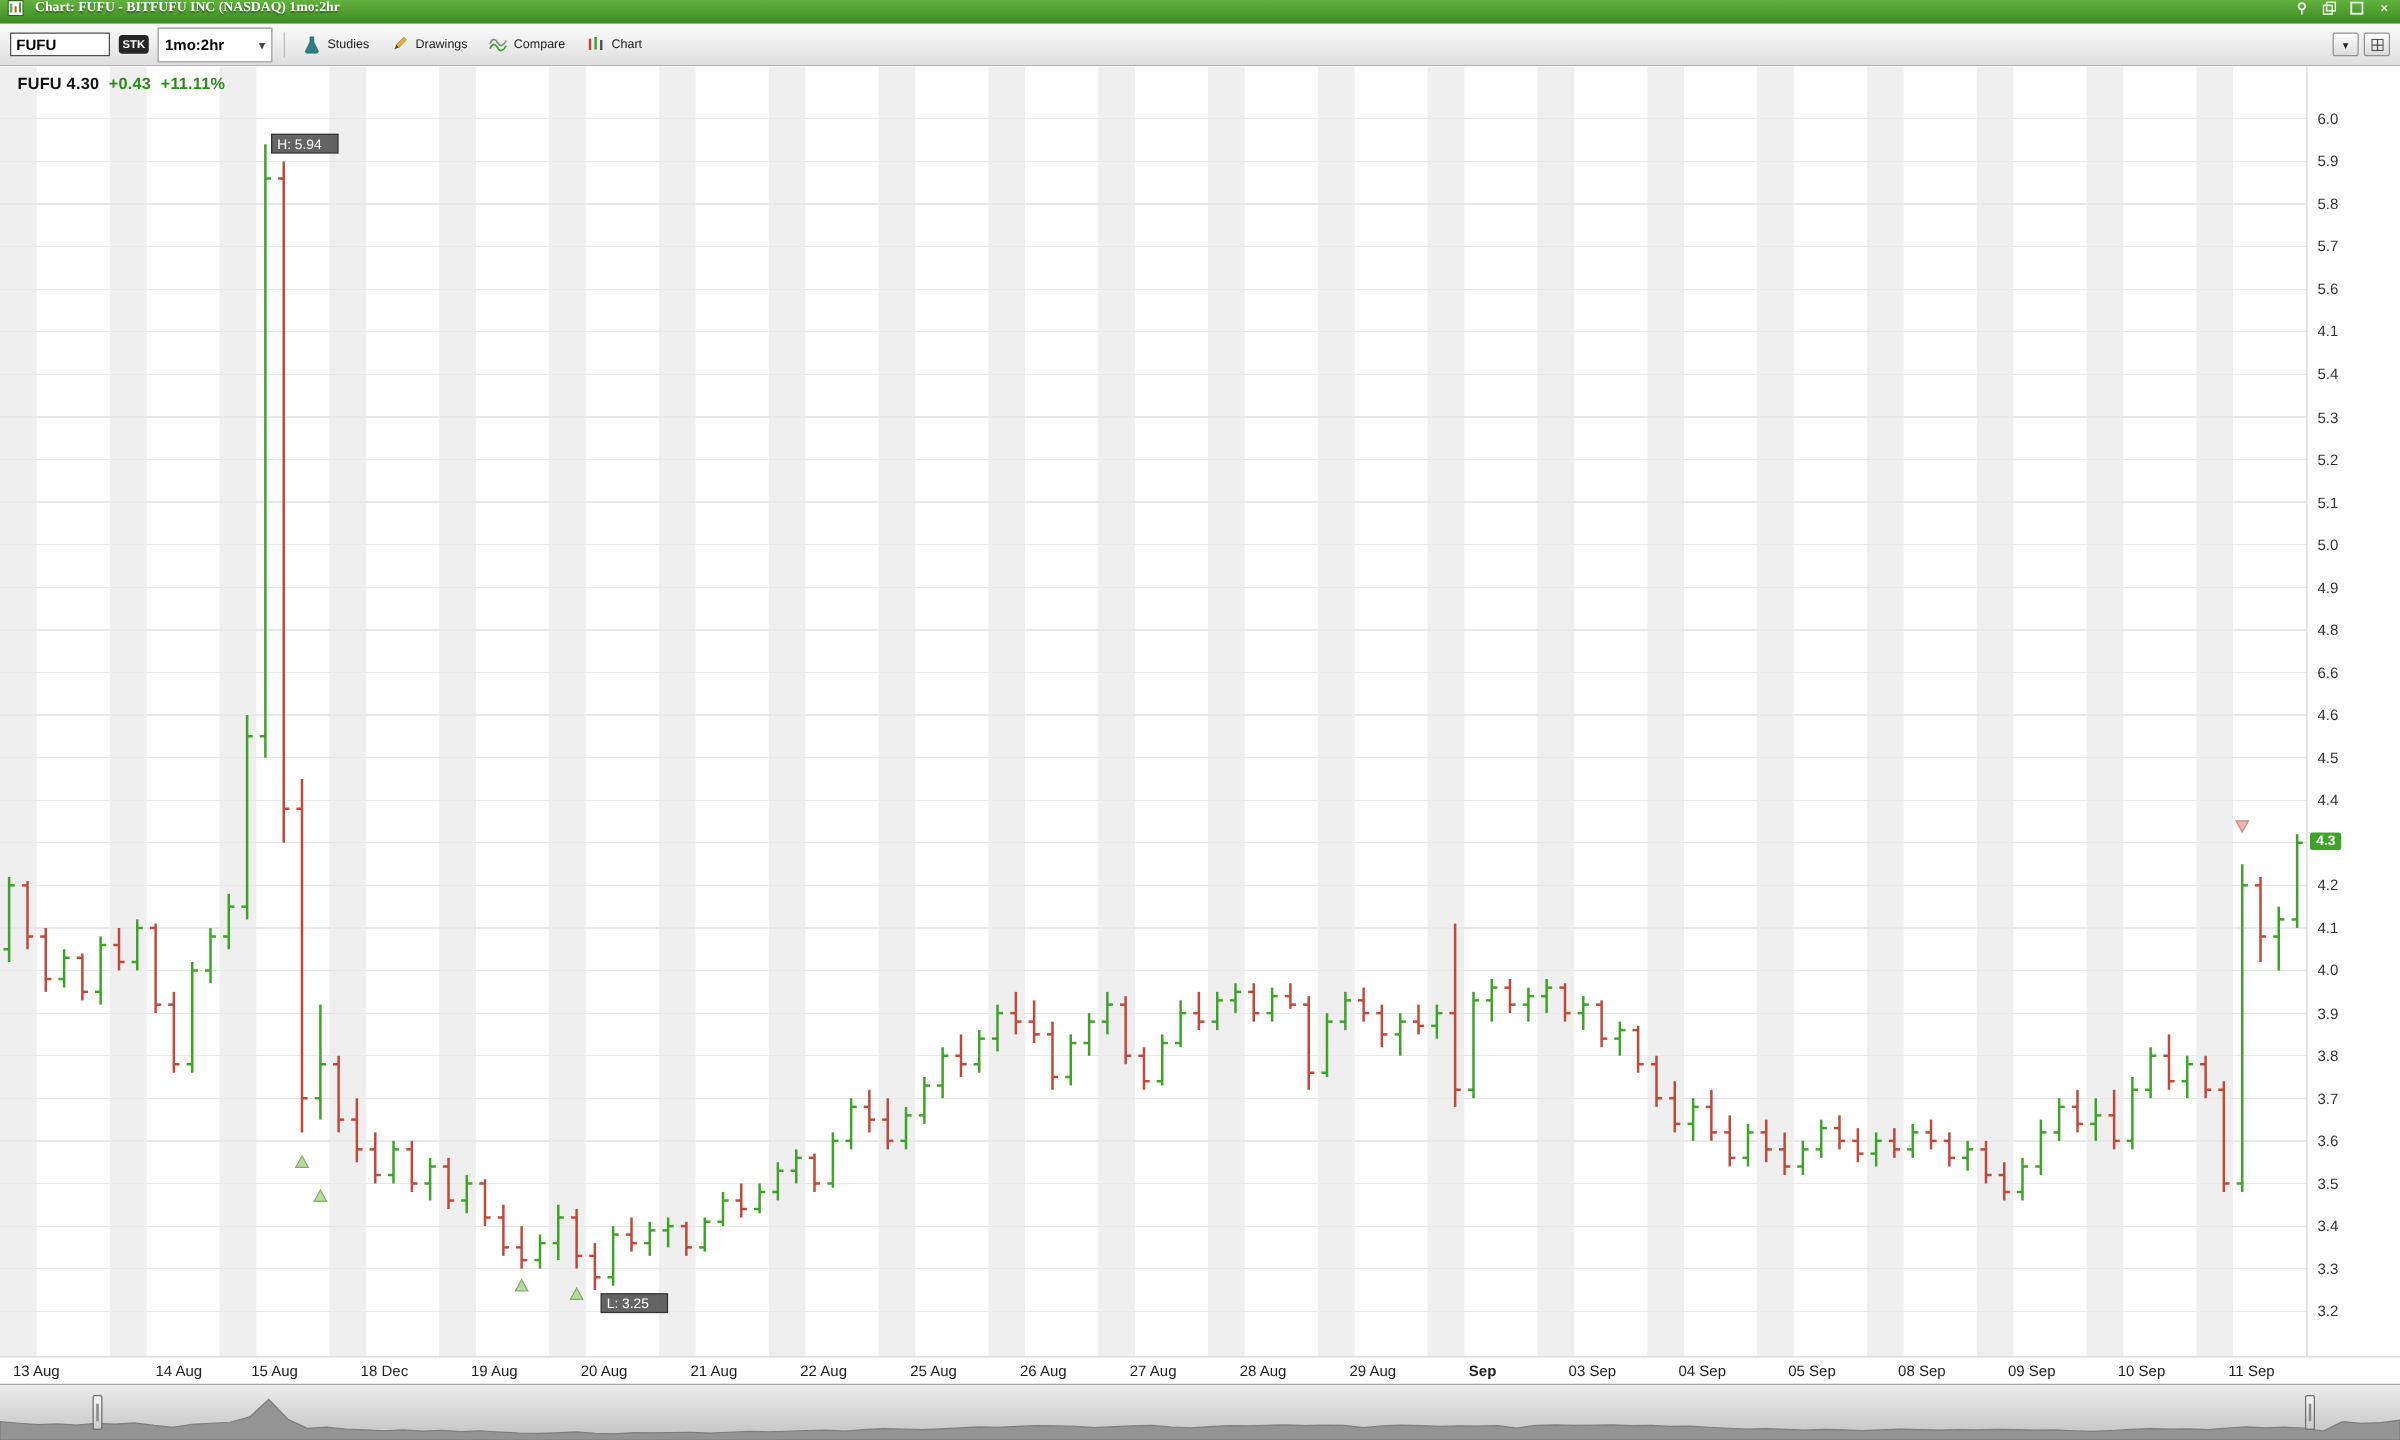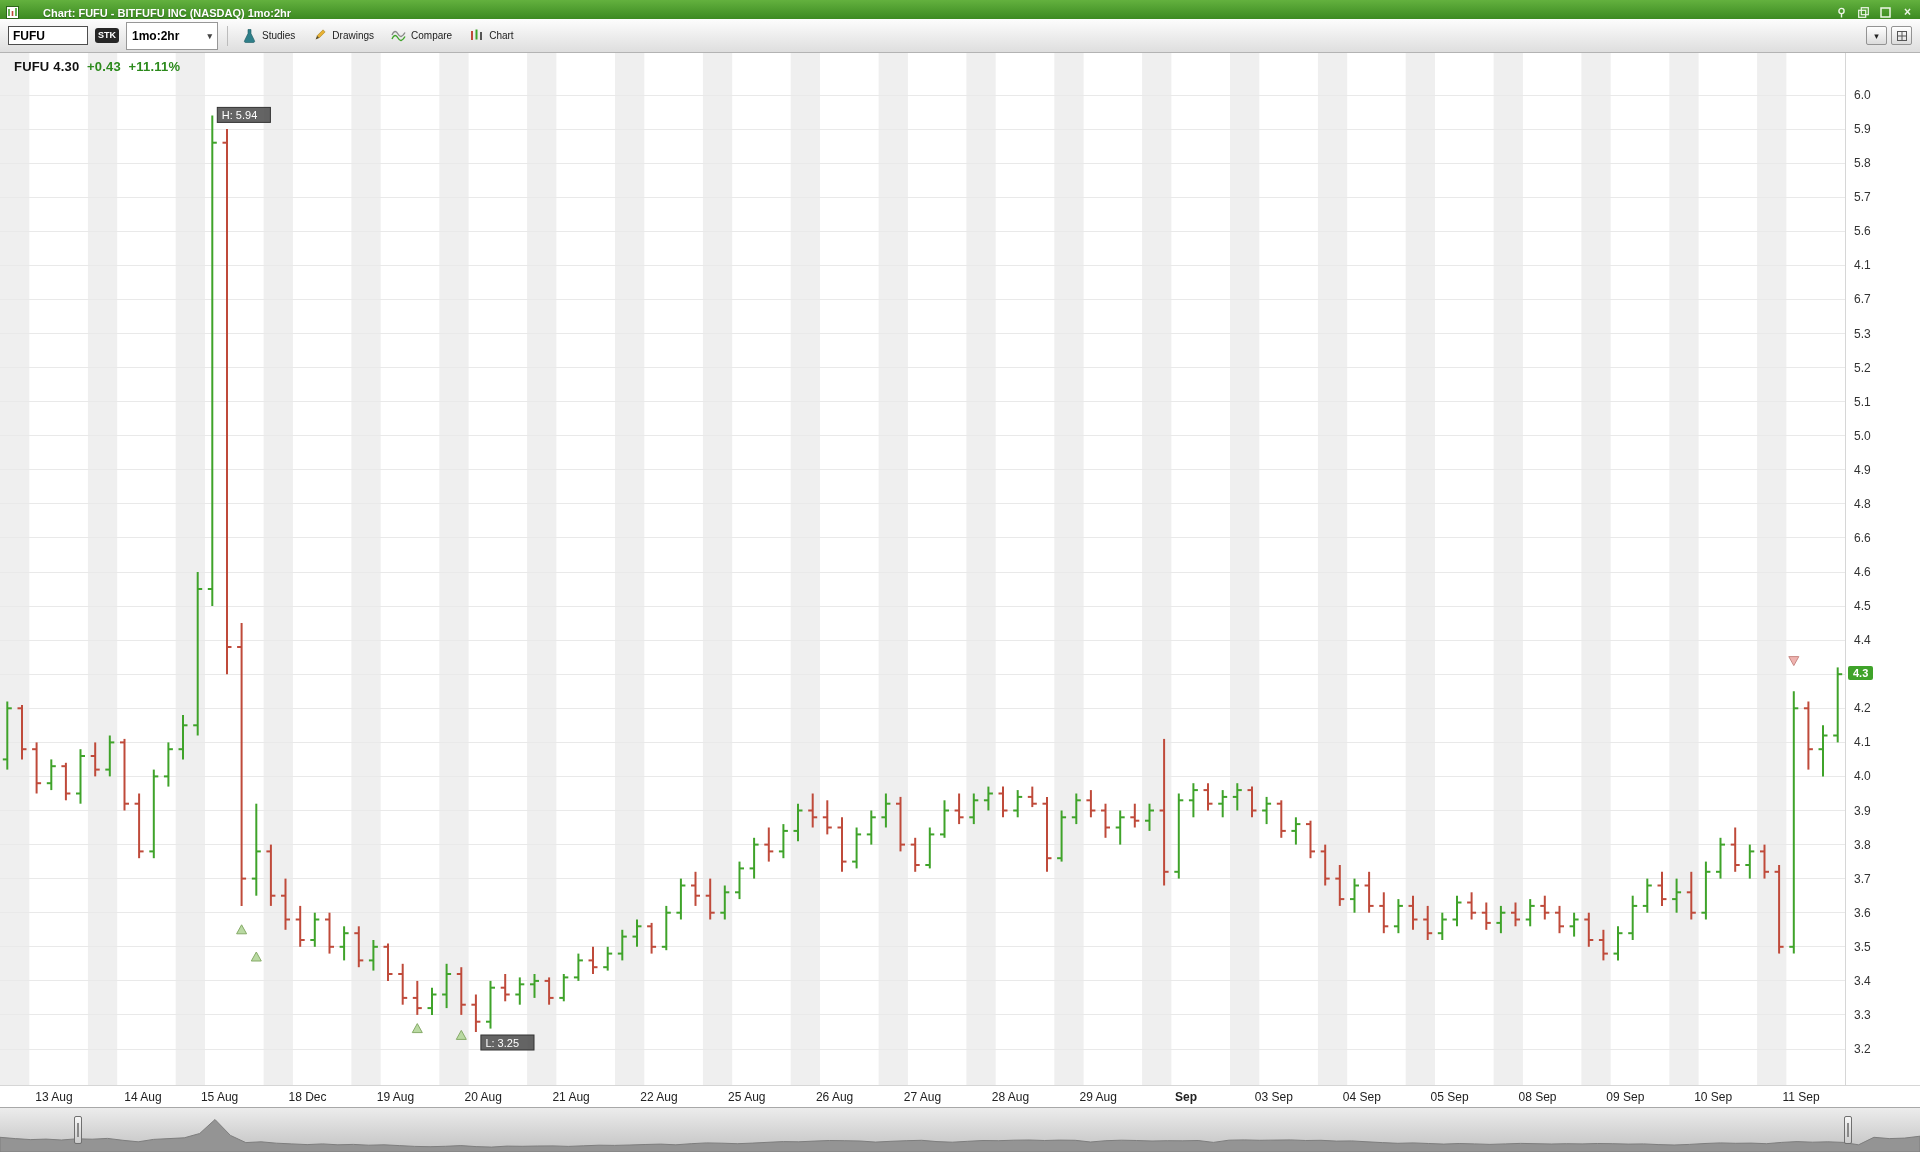--- a/index.html
+++ b/index.html
@@ -1,20 +1,20 @@
 <!DOCTYPE html>
 <html><head>
 <meta charset="utf-8">
 <style>
   html,body{margin:0;padding:0;}
   body{width:1920px;height:1152px;overflow:hidden;font-family:"Liberation Sans",sans-serif;background:#fff;}
   .window{width:1920px;height:1152px;display:flex;flex-direction:column;position:relative;background:#fff;}
 
   
-  .titlebar{height:19px;background:linear-gradient(#63b13e,#3c8a22);display:flex;align-items:flex-end;padding:0 6px;gap:24px;flex:0 0 auto;}
+  .titlebar{height:19px;background:linear-gradient(#63b13e,#3c8a22);display:flex;align-items:flex-start;padding:0 6px;gap:9px;flex:0 0 auto;font-family:Liberation Serif, serif;}
   .titlebar .title{color:#fff;font-size:11px;font-weight:bold;text-shadow:0 1px 1px rgba(0,0,0,.35);white-space:nowrap;}
   .tb-icons{margin-left:auto;display:flex;gap:9px;align-items:center;}
   .tb-ic{width:13px;height:13px;display:flex;align-items:center;justify-content:center;color:#eef6e8;font-size:12px;line-height:13px;cursor:pointer;}
 
   
   .toolbar{height:34px;background:linear-gradient(#fdfdfd,#dedede);border-bottom:1px solid #b3b3b3;display:flex;align-items:center;padding:0 8px;gap:7px;flex:0 0 auto;box-sizing:border-box;}
   .sym-input{width:80px;height:19px;border:1px solid #4e4e4e;font-family:"Liberation Sans",sans-serif;font-size:12px;font-weight:bold;padding:0 4px;box-sizing:border-box;}
   .stk-badge{background:#262626;color:#fff;font-size:9px;font-weight:bold;border-radius:3px;padding:3px 3px;line-height:1;}
   .tf-select{width:92px;height:28px;border:1px solid #979797;background:#fff;display:flex;align-items:center;justify-content:space-between;padding:0 5px;font-size:12px;font-weight:bold;cursor:pointer;box-sizing:border-box;}
   .tf-select .caret{font-size:9px;color:#444;}
@@ -832,21 +832,21 @@
       <span class="chg">+0.43</span>&nbsp;
       <span class="chg">+11.11%</span>
     </div>
     <div class="y-axis" id="y-axis">
         <div class="y-lab" style="top: 35px;">6.0</div>
         <div class="y-lab" style="top: 69.0714px;">5.9</div>
         <div class="y-lab" style="top: 103.143px;">5.8</div>
         <div class="y-lab" style="top: 137.214px;">5.7</div>
         <div class="y-lab" style="top: 171.286px;">5.6</div>
         <div class="y-lab" style="top: 205.357px;">4.1</div>
-        <div class="y-lab" style="top: 239.429px;">6.7</div>
+        <div class="y-lab" style="top: 239.429px;">5.4</div>
         <div class="y-lab" style="top: 273.5px;">5.3</div>
         <div class="y-lab" style="top: 307.571px;">5.2</div>
         <div class="y-lab" style="top: 341.643px;">5.1</div>
         <div class="y-lab" style="top: 375.714px;">5.0</div>
         <div class="y-lab" style="top: 409.786px;">4.9</div>
         <div class="y-lab" style="top: 443.857px;">4.8</div>
         <div class="y-lab" style="top: 477.929px;">6.6</div>
         <div class="y-lab" style="top: 512px;">4.6</div>
         <div class="y-lab" style="top: 546.071px;">4.5</div>
         <div class="y-lab" style="top: 580.143px;">4.4</div>
@@ -860,21 +860,21 @@
         <div class="y-lab" style="top: 852.714px;">3.6</div>
         <div class="y-lab" style="top: 886.786px;">3.5</div>
         <div class="y-lab" style="top: 920.857px;">3.4</div>
         <div class="y-lab" style="top: 954.929px;">3.3</div>
         <div class="y-lab" style="top: 989px;">3.2</div>
         <div class="last-badge" style="background: rgb(63, 163, 42); top: 613.214px;">4.3</div>
       </div>
   </div>
 
   <div class="x-axis" id="x-axis">
-      <div class="x-lab" style="left: 54px;">13 Aug</div>
+      <div class="x-lab" style="left: 29px;">13 Aug</div>
       <div class="x-lab" style="left: 143px;">14 Aug</div>
       <div class="x-lab" style="left: 219.6px;">15 Aug</div>
       <div class="x-lab" style="left: 307.5px;">18 Dec</div>
       <div class="x-lab" style="left: 395.4px;">19 Aug</div>
       <div class="x-lab" style="left: 483.2px;">20 Aug</div>
       <div class="x-lab" style="left: 571.1px;">21 Aug</div>
       <div class="x-lab" style="left: 658.9px;">22 Aug</div>
       <div class="x-lab" style="left: 746.8px;">25 Aug</div>
       <div class="x-lab" style="left: 834.6px;">26 Aug</div>
       <div class="x-lab" style="left: 922.5px;">27 Aug</div>

